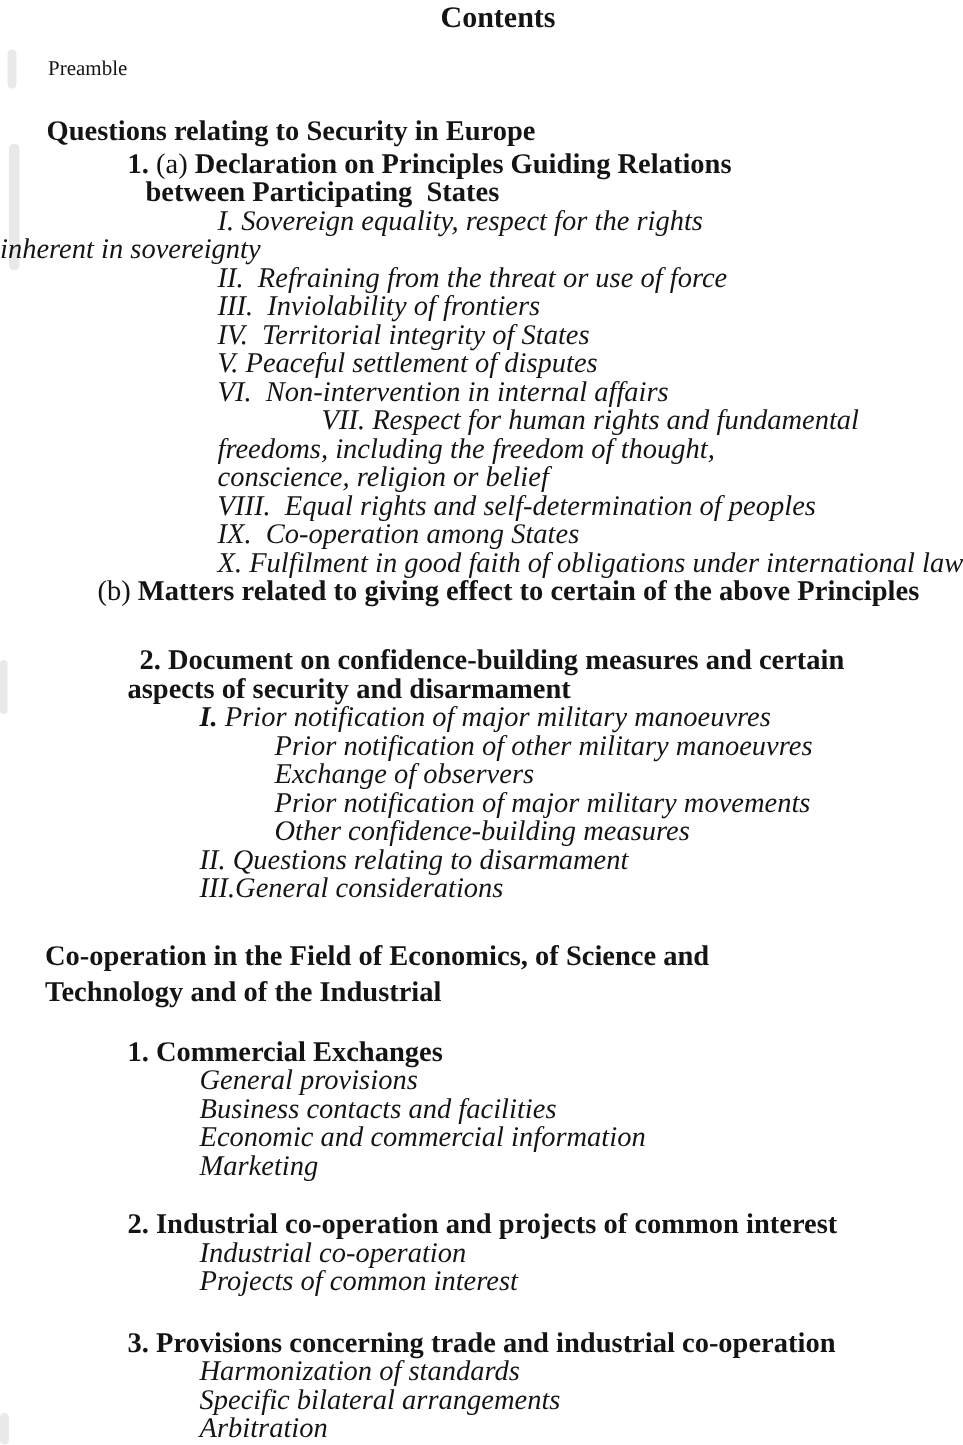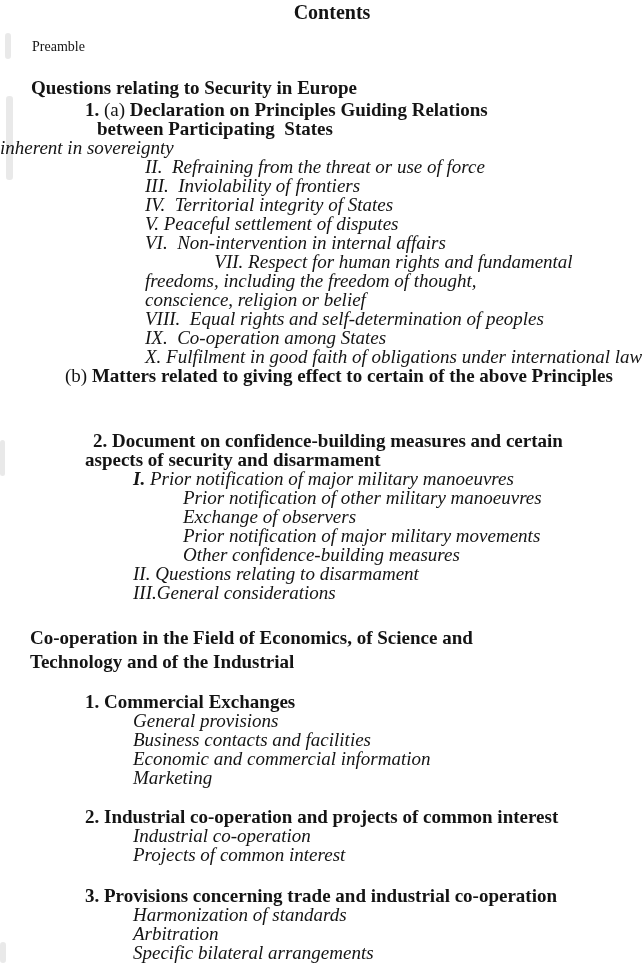--- a/index.html
+++ b/index.html
@@ -63,20 +63,21 @@
 
   <div class="doc-title">Contents</div>
 
   <div class="preamble">Preamble</div>
 
   <div class="sec-heading" id="sec-heading-1">Questions relating to Security in Europe</div>
 
   <div class="group" id="group-0">
       <div class="toc-line" style="padding-left: 85px;"><span class="seg-bold">1. </span><span class="seg-regular">(a) </span><span class="seg-bold">Declaration on Principles Guiding Relations</span></div>
       <div class="toc-line" style="padding-left: 97px;"><span class="seg-bold">between Participating  States</span></div>
+      <div class="toc-line" style="padding-left: 145px;"><span class="seg-italic">I. Sovereign equality, respect for the rights</span></div>
       <div class="toc-line" style=""><span class="seg-italic">inherent in sovereignty</span></div>
       <div class="toc-line" style="padding-left: 145px;"><span class="seg-italic">II.  Refraining from the threat or use of force</span></div>
       <div class="toc-line" style="padding-left: 145px;"><span class="seg-italic">III.  Inviolability of frontiers</span></div>
       <div class="toc-line" style="padding-left: 145px;"><span class="seg-italic">IV.  Territorial integrity of States</span></div>
       <div class="toc-line" style="padding-left: 145px;"><span class="seg-italic">V. Peaceful settlement of disputes</span></div>
       <div class="toc-line" style="padding-left: 145px;"><span class="seg-italic">VI.  Non-intervention in internal affairs</span></div>
       <div class="toc-line" style="padding-left: 145px; text-align: center;"><span class="seg-italic">VII. Respect for human rights and fundamental</span></div>
       <div class="toc-line" style="padding-left: 145px;"><span class="seg-italic">freedoms, including the freedom of thought,</span></div>
       <div class="toc-line" style="padding-left: 145px;"><span class="seg-italic">conscience, religion or belief</span></div>
       <div class="toc-line" style="padding-left: 145px;"><span class="seg-italic">VIII.  Equal rights and self-determination of peoples</span></div>
@@ -112,17 +113,17 @@
 
   <div class="group" id="group-3">
       <div class="toc-line" style="padding-left: 85px;"><span class="seg-bold">2. Industrial co-operation and projects of common interest</span></div>
       <div class="toc-line" style="padding-left: 133px;"><span class="seg-italic">Industrial co-operation</span></div>
       <div class="toc-line" style="padding-left: 133px;"><span class="seg-italic">Projects of common interest</span></div>
     </div>
 
   <div class="group" id="group-4">
       <div class="toc-line" style="padding-left: 85px;"><span class="seg-bold">3. Provisions concerning trade and industrial co-operation</span></div>
       <div class="toc-line" style="padding-left: 133px;"><span class="seg-italic">Harmonization of standards</span></div>
+      <div class="toc-line" style="padding-left: 133px;"><span class="seg-italic">Specific bilateral arrangements</span></div>
       <div class="toc-line" style="padding-left: 133px;"><span class="seg-italic">Arbitration</span></div>
-      <div class="toc-line" style="padding-left: 133px;"><span class="seg-italic">Specific bilateral arrangements</span></div>
     </div>
 
 </div>
 
 </body></html>

